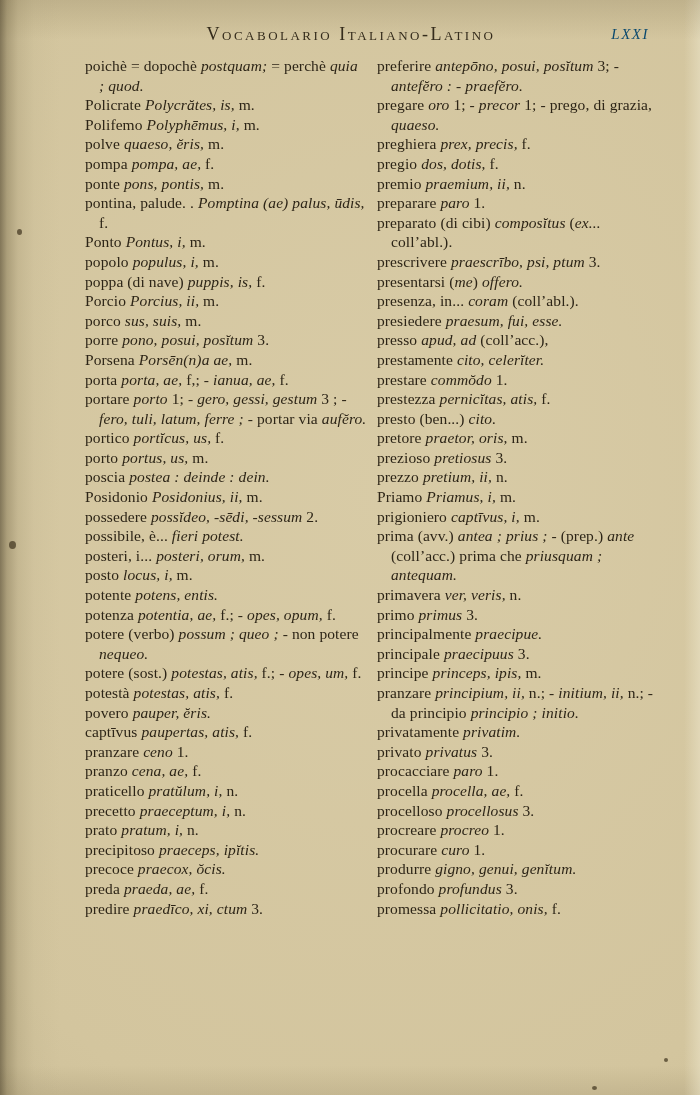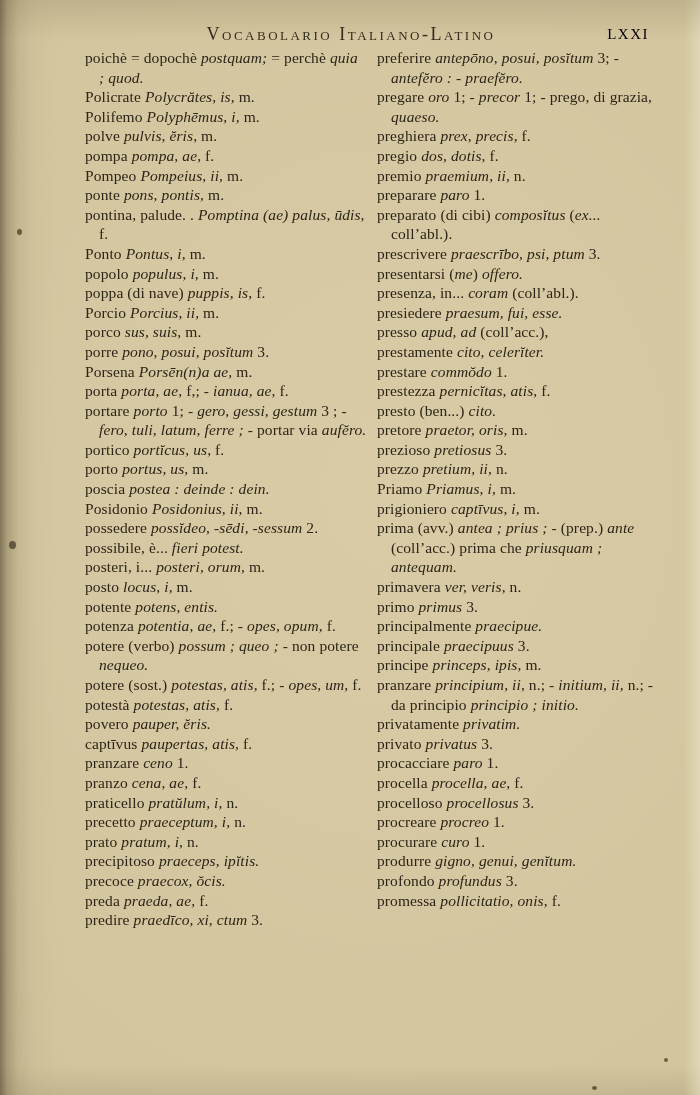--- a/index.html
+++ b/index.html
@@ -28,25 +28,25 @@
 
   .header { position:absolute; left:85px; top:24px; width:572px; height:24px; z-index:1; }
   .running-title {
     position:absolute; left:0; right:40px; text-align:center;
     font-variant:small-caps; letter-spacing:2.5px;
     font-size:18px; color:#352c1c;
   }
   .page-number {
     position:absolute; right:8px; top:2px;
     font-variant:small-caps; letter-spacing:1.5px;
-    font-size:15px; color:#000000;
+    font-size:15px; color:#0c4a6e;font-style:italic;
   }
 
   .columns {
-    position:absolute; left:85px; top:48px; width:574px; z-index:1;
+    position:absolute; left:85px; top:56px; width:574px; z-index:1;
     display:flex; gap:10px;
   }
   .col { width:282px; }
   .entry {
     font-size:15.5px;
     line-height:19.6px;
     padding-left:14px;
     text-indent:-14px;
     letter-spacing:0.1px;
     color:#2d2517;
@@ -66,23 +66,22 @@
 <header class="header">
   <div class="running-title">Vocabolario Italiano-Latino</div>
   <div class="page-number">LXXI</div>
 </header>
 
 <main class="columns">
   <div class="col">
       <p class="entry"><span class="ita">poichè = dopochè </span><span class="lat">postquam;</span><span class="ita"> = perchè </span><span class="lat">quia ; quod.</span></p>
       <p class="entry"><span class="ita">Policrate </span><span class="lat">Polycrătes, is,</span><span class="ita"> m.</span></p>
       <p class="entry"><span class="ita">Polifemo </span><span class="lat">Polyphēmus, i,</span><span class="ita"> m.</span></p>
-      <p class="entry"><span class="ita">polve </span><span class="lat">pulvis, ĕris,</span><span class="ita"> m.</span></p>
+      <p class="entry"><span class="ita">polve </span><span class="lat">quaeso, ĕris,</span><span class="ita"> m.</span></p>
       <p class="entry"><span class="ita">pompa </span><span class="lat">pompa, ae,</span><span class="ita"> f.</span></p>
-      <p class="entry"><span class="ita">Pompeo </span><span class="lat">Pompeius, ii,</span><span class="ita"> m.</span></p>
       <p class="entry"><span class="ita">ponte </span><span class="lat">pons, pontis,</span><span class="ita"> m.</span></p>
       <p class="entry"><span class="ita">pontina, palude. . </span><span class="lat">Pomptina (ae) palus, ūdis,</span><span class="ita"> f.</span></p>
       <p class="entry"><span class="ita">Ponto </span><span class="lat">Pontus, i,</span><span class="ita"> m.</span></p>
       <p class="entry"><span class="ita">popolo </span><span class="lat">populus, i,</span><span class="ita"> m.</span></p>
       <p class="entry"><span class="ita">poppa (di nave) </span><span class="lat">puppis, is,</span><span class="ita"> f.</span></p>
       <p class="entry"><span class="ita">Porcio </span><span class="lat">Porcius, ii,</span><span class="ita"> m.</span></p>
       <p class="entry"><span class="ita">porco </span><span class="lat">sus, suis,</span><span class="ita"> m.</span></p>
       <p class="entry"><span class="ita">porre </span><span class="lat">pono, posui, posĭtum</span><span class="ita"> 3.</span></p>
       <p class="entry"><span class="ita">Porsena </span><span class="lat">Porsēn(n)a ae,</span><span class="ita"> m.</span></p>
       <p class="entry"><span class="ita">porta </span><span class="lat">porta, ae,</span><span class="ita"> f,; - </span><span class="lat">ianua, ae,</span><span class="ita"> f.</span></p>

